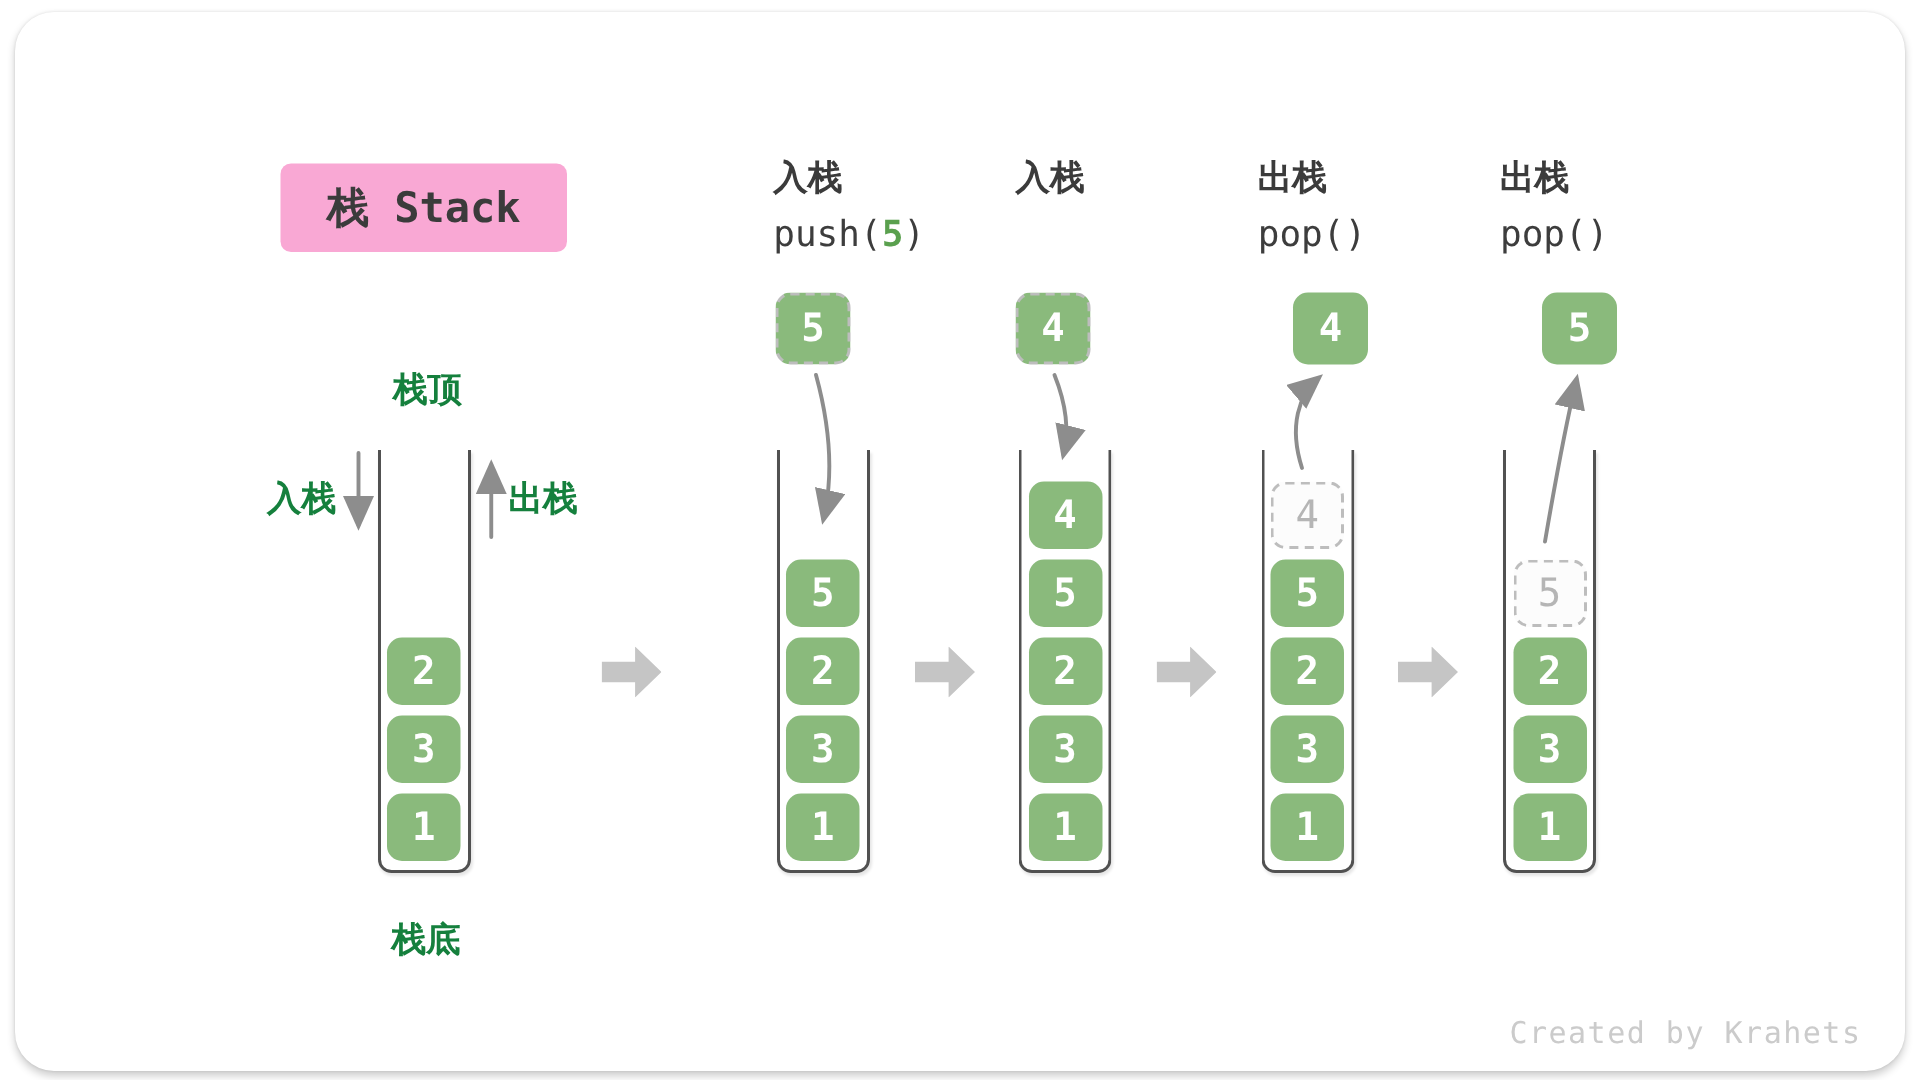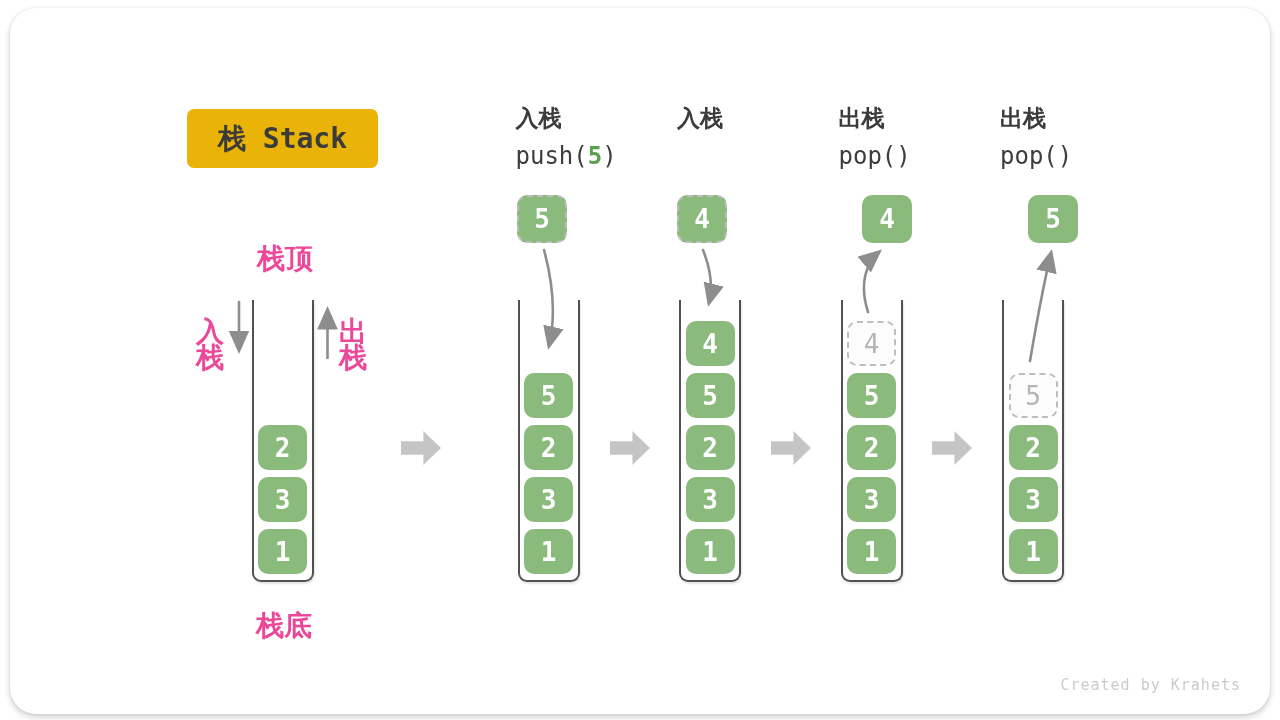--- a/index.html
+++ b/index.html
@@ -3,25 +3,25 @@
 <meta charset="utf-8">
 <style>
   html,body { margin:0; padding:0; background:#ffffff; }
   .canvas { position:relative; width:1280px; height:720px; overflow:hidden;
             font-family:"Liberation Sans", sans-serif; }
   .card { position:absolute; left:10px; top:8px; width:1260px; height:706px;
           background:#ffffff; border-radius:26px;
           box-shadow:0 3px 6px rgba(0,0,0,0.20), 0 0 2px rgba(0,0,0,0.10); }
 
   .title-chip { position:absolute; left:187px; top:109px; width:191px; height:59px;
-                background:#eab308; border-radius:7px; display:flex; align-items:center;
+                background:#f9a8d4; border-radius:7px; display:flex; align-items:center;
                 justify-content:center; font-size:28px; font-weight:600; color:#3b3b3b;
                 font-family:"DejaVu Sans Mono","Liberation Mono",monospace; }
 
-  .side-label { position:absolute; font-size:28px; font-weight:700; color:#ec4899; line-height:26px; }
+  .side-label { position:absolute; font-size:23px; font-weight:700; color:#15803d; line-height:26px; }
 
   .col-header { position:absolute; top:107px; width:160px; }
   .col-header .l1 { font-size:23px; font-weight:600; color:#3b3b3b; line-height:1; margin-bottom:14px; }
   .col-header .l2 { font-size:24px; color:#3d3d3d; line-height:1;
                     font-family:"DejaVu Sans Mono","Liberation Mono",monospace; }
   .col-header .num { color:#5aa04e; font-weight:700; }
 
   .tube { position:absolute; top:300px; width:62px; height:282px; box-sizing:border-box;
           border-left:2.5px solid #515151; border-right:2.5px solid #515151;
           border-bottom:2.5px solid #515151; border-radius:0 0 9px 9px;
@@ -36,21 +36,21 @@
   .float-box { position:absolute; top:195px; width:50px; height:48px; background:#8aba7c;
                border-radius:10px; color:#ffffff; display:flex; align-items:center;
                justify-content:center; font-size:26px; font-weight:600; box-sizing:border-box;
                font-family:"DejaVu Sans Mono","Liberation Mono",monospace; }
 
   .block-arrow { position:absolute; top:431px; width:40px; height:34px; background:#c5c5c5;
                  clip-path:polygon(0 30%,56% 30%,56% 0,100% 50%,56% 100%,56% 70%,0 70%); }
 
   .arrow-layer { position:absolute; left:0; top:0; pointer-events:none; }
 
-  .watermark { position:absolute; right:39px; top:676px; font-size:15px; color:#cbcbcb;
+  .watermark { position:absolute; right:39px; top:676px; font-size:20px; color:#cbcbcb;
                letter-spacing:1px; font-family:"DejaVu Sans Mono","Liberation Mono",monospace; }
 </style>
 </head>
 <body>
 
 <div class="canvas">
   <div class="card"></div>
 
   <div class="title-chip">栈 Stack</div>
 

